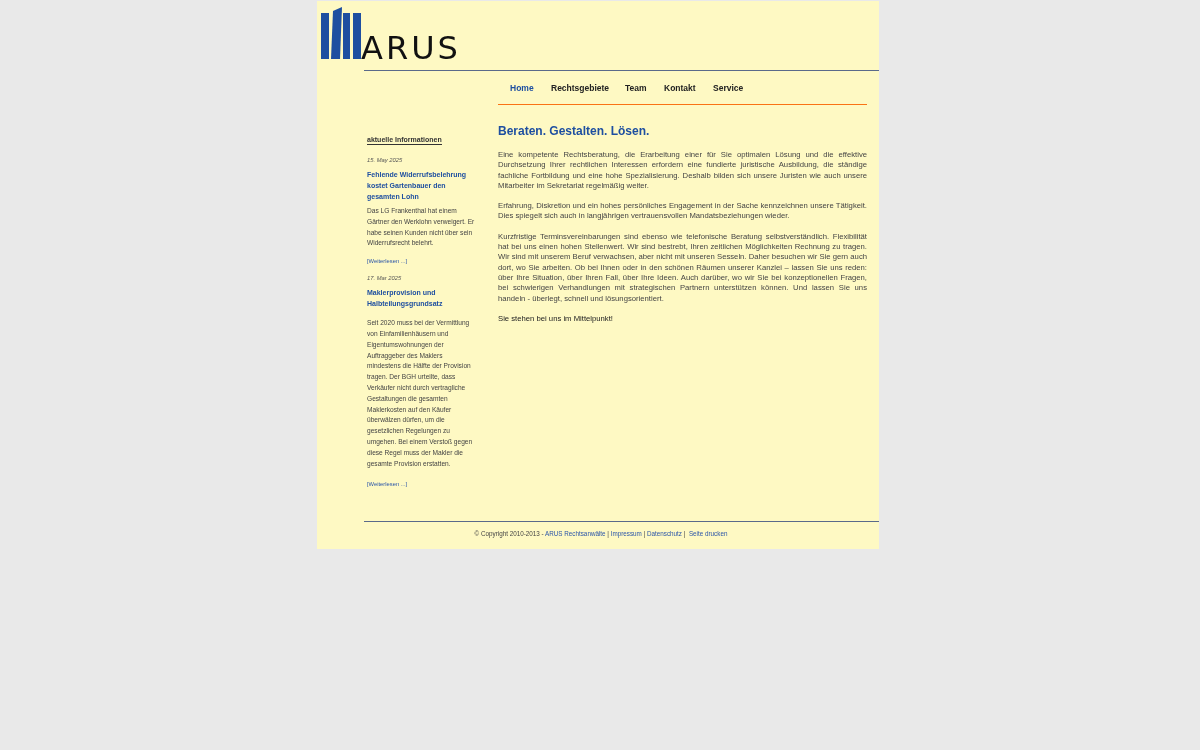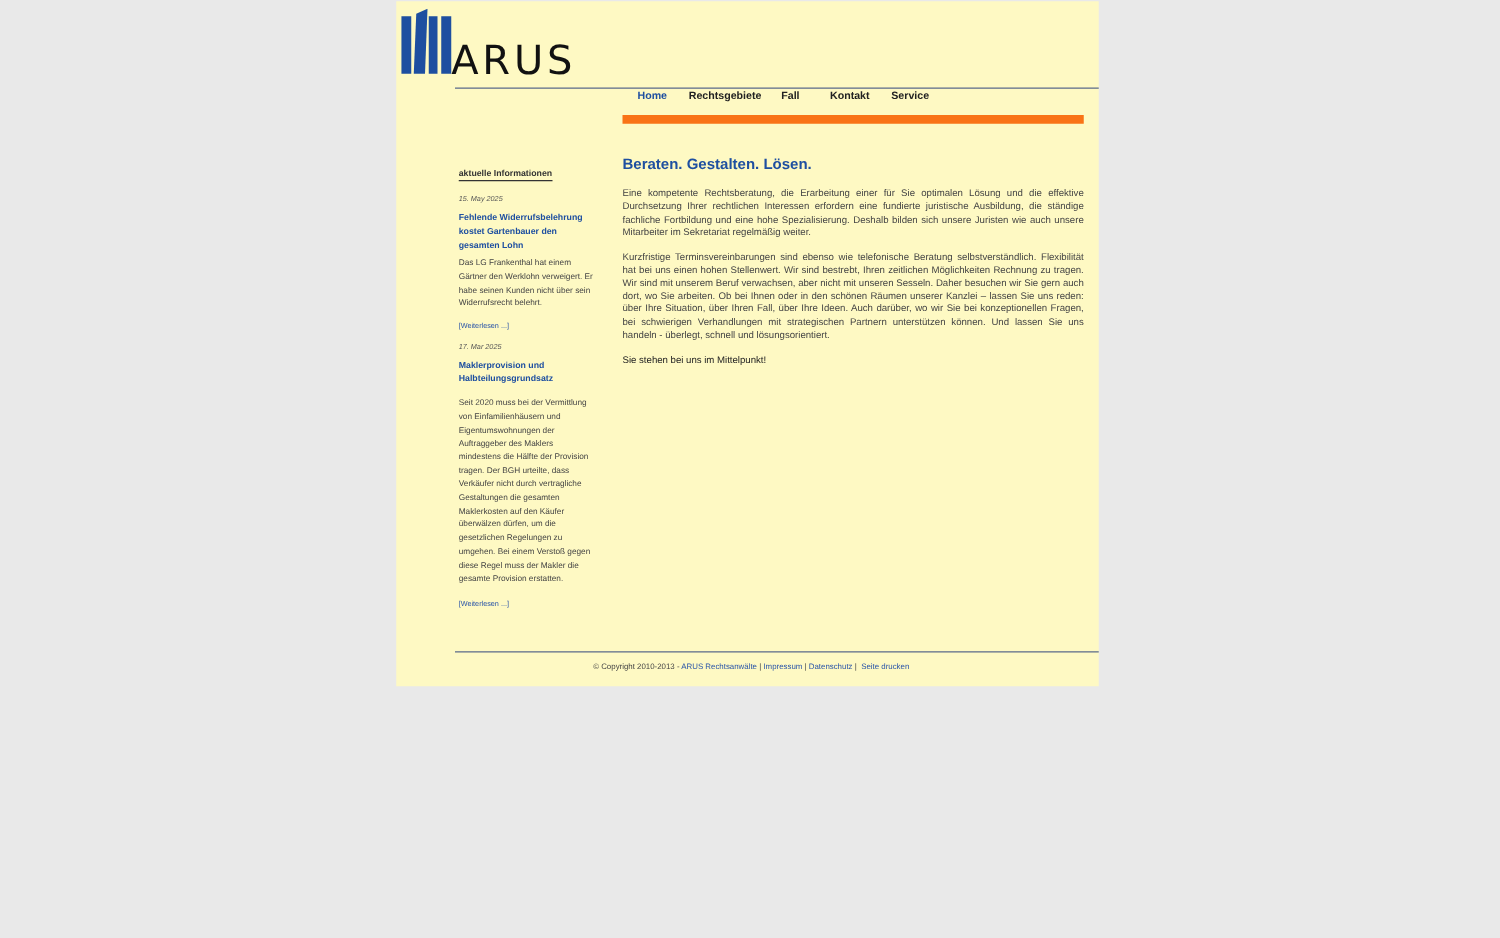--- a/index.html
+++ b/index.html
@@ -1,21 +1,21 @@
 <!DOCTYPE html>
 <html><head>
 <meta charset="utf-8">
 <style>
   html, body { margin:0; padding:0; }
   body { width:1200px; height:750px; background:#e9e9e9; font-family:"Liberation Sans", sans-serif; position:relative; overflow:hidden; }
   .page { position:absolute; left:317px; top:1px; width:562px; height:548px; background:#fef9c3; }
   .logo { position:absolute; left:4px; top:6px; width:160px; height:54px; }
   .logo-text { position:absolute; left:40px; top:24px; font-size:32px; letter-spacing:3px; color:#111; font-family:"DejaVu Sans", sans-serif; line-height:34px; }
   .hline-top { position:absolute; left:47px; top:69px; width:515px; height:1px; background:#5a6a8a; }
-  .nav { position:absolute; left:181px; top:64px; width:369px; height:27px; border-bottom:7px solid #f97316; }
+  .nav { position:absolute; left:181px; top:76px; width:369px; height:27px; border-bottom:1px solid #f97316; }
   .nav a { position:absolute; top:6px; font-size:8.5px; font-weight:bold; color:#222; text-decoration:none; cursor:pointer; }
   .nav a.active { color:#1e4fa0; }
   .sidebar { position:absolute; left:50px; top:127px; width:108px; }
   .side-h { font-size:7px; font-weight:bold; color:#333; display:inline-block; border-bottom:1px solid #333; padding-bottom:1px; }
   .news-date { font-size:5.8px; font-style:italic; color:#555; margin-top:11px; }
   .news-title { font-size:7px; font-weight:bold; color:#1e4fa0; line-height:11px; margin-top:6px; cursor:pointer; }
   .news-body { font-size:6.6px; color:#444; line-height:10.8px; margin-top:4px; }
   .news-more { font-size:5.8px; color:#2a55a8; margin-top:6px; cursor:pointer; display:inline-block; }
   .main { position:absolute; left:181px; top:123px; width:369px; }
   .main h1 { font-size:12px; color:#1e4fa0; margin:0 0 12px 0; font-weight:bold; }
@@ -38,21 +38,21 @@
       <rect x="32" y="6" width="8" height="46" fill="#1e4fa0"></rect>
     </svg>
     <span class="logo-text">ARUS</span>
   </div>
 
   <div class="hline-top"></div>
 
   <div class="nav">
     <a class="active" style="left:12px">Home</a>
     <a style="left:53px">Rechtsgebiete</a>
-    <a style="left:127px">Fall</a>
+    <a style="left:127px">Team</a>
     <a style="left:166px">Kontakt</a>
     <a style="left:215px">Service</a>
   </div>
 
   <div class="sidebar">
     <div class="side-h">aktuelle Informationen</div>
 
     <div>
       <div class="news-date">15. May 2025</div>
       <div class="news-title">Fehlende Widerrufsbelehrung kostet Gartenbauer den gesamten Lohn</div>
@@ -64,20 +64,21 @@
       <div class="news-date" style="margin-top:8px">17. Mar 2025</div>
       <div class="news-title">Maklerprovision und Halbteilungsgrundsatz</div>
       <div class="news-body" style="margin-top:9px">Seit 2020 muss bei der Vermittlung von Einfamilienhäusern und Eigentumswohnungen der Auftraggeber des Maklers mindestens die Hälfte der Provision tragen. Der BGH urteilte, dass Verkäufer nicht durch vertragliche Gestaltungen die gesamten Maklerkosten auf den Käufer überwälzen dürfen, um die gesetzlichen Regelungen zu umgehen. Bei einem Verstoß gegen diese Regel muss der Makler die gesamte Provision erstatten.</div>
       <a class="news-more" style="margin-top:12px">[Weiterlesen ...]</a>
     </div>
   </div>
 
   <div class="main">
     <h1>Beraten. Gestalten. Lösen.</h1>
     <p>Eine kompetente Rechtsberatung, die Erarbeitung einer für Sie optimalen Lösung und die effektive Durchsetzung Ihrer rechtlichen Interessen erfordern eine fundierte juristische Ausbildung, die ständige fachliche Fortbildung und eine hohe Spezialisierung. Deshalb bilden sich unsere Juristen wie auch unsere Mitarbeiter im Sekretariat regelmäßig weiter.</p>
+    <p>Erfahrung, Diskretion und ein hohes persönliches Engagement in der Sache kennzeichnen unsere Tätigkeit. Dies spiegelt sich auch in langjährigen vertrauensvollen Mandatsbeziehungen wieder.</p>
     <p>Kurzfristige Terminsvereinbarungen sind ebenso wie telefonische Beratung selbstverständlich. Flexibilität hat bei uns einen hohen Stellenwert. Wir sind bestrebt, Ihren zeitlichen Möglichkeiten Rechnung zu tragen. Wir sind mit unserem Beruf verwachsen, aber nicht mit unseren Sesseln. Daher besuchen wir Sie gern auch dort, wo Sie arbeiten. Ob bei Ihnen oder in den schönen Räumen unserer Kanzlei – lassen Sie uns reden: über Ihre Situation, über Ihren Fall, über Ihre Ideen. Auch darüber, wo wir Sie bei konzeptionellen Fragen, bei schwierigen Verhandlungen mit strategischen Partnern unterstützen können. Und lassen Sie uns handeln - überlegt, schnell und lösungsorientiert.</p>
     <p class="bold">Sie stehen bei uns im Mittelpunkt!</p>
   </div>
 
   <div class="hline-foot"></div>
 
   <div class="footer">
     <span>© Copyright 2010-2013 -</span>
     <a>ARUS Rechtsanwälte</a> |
     <a>Impressum</a> |

